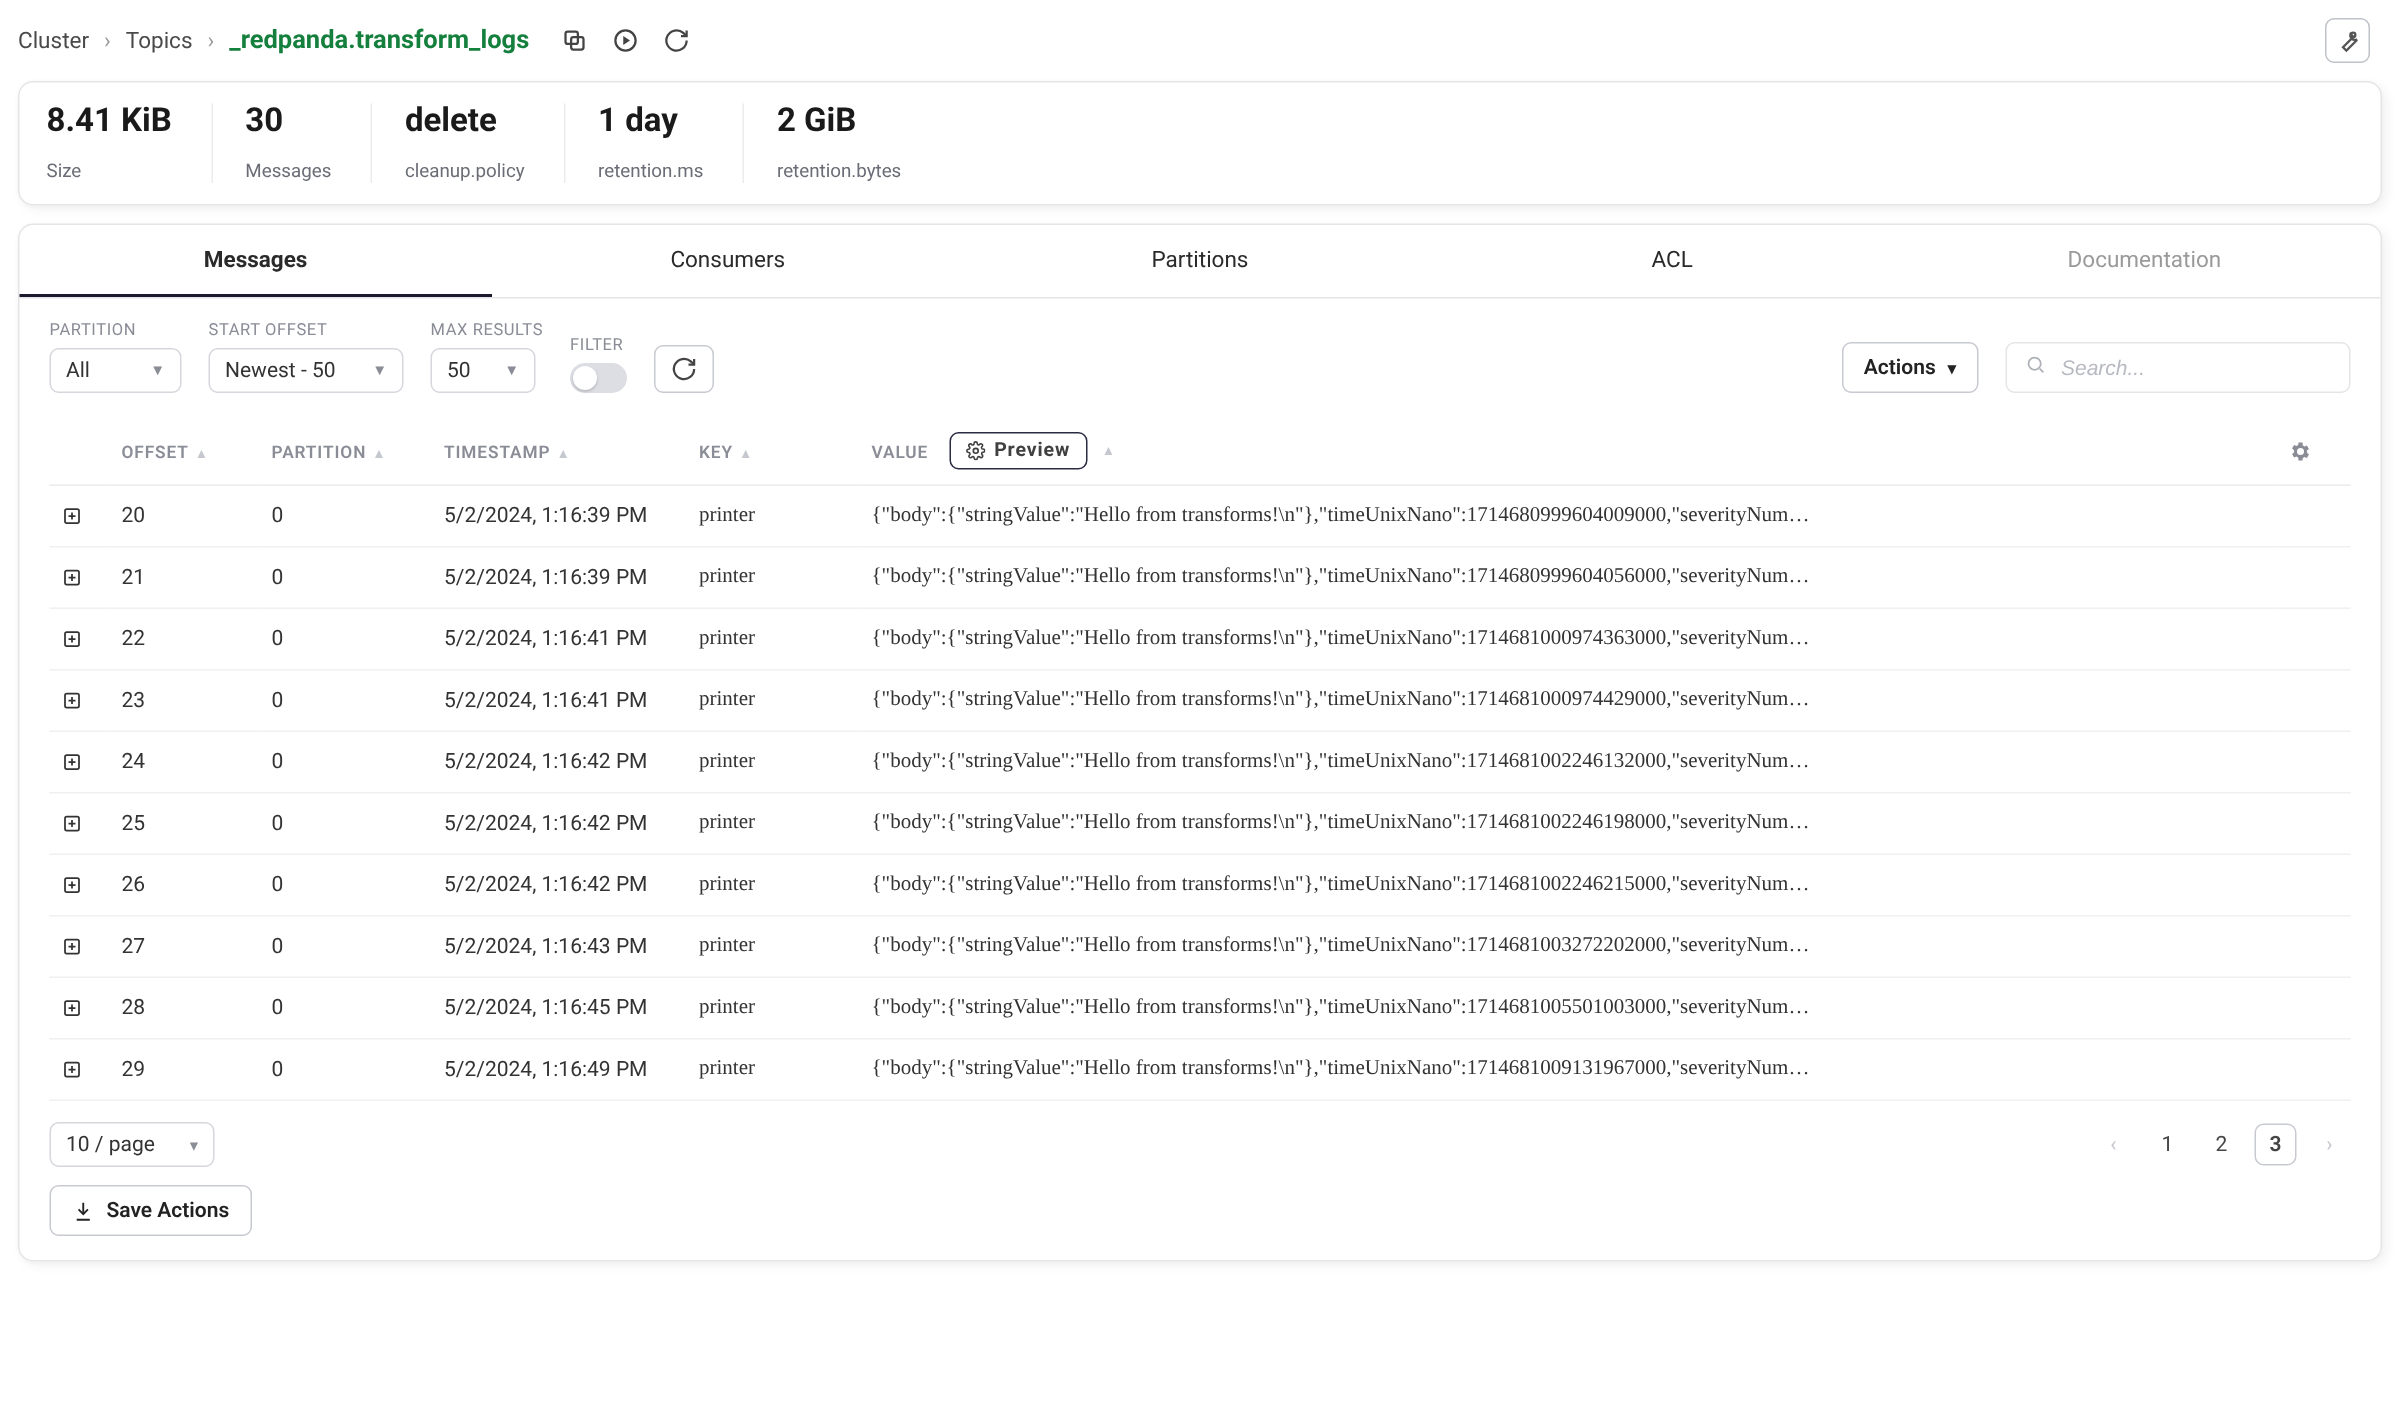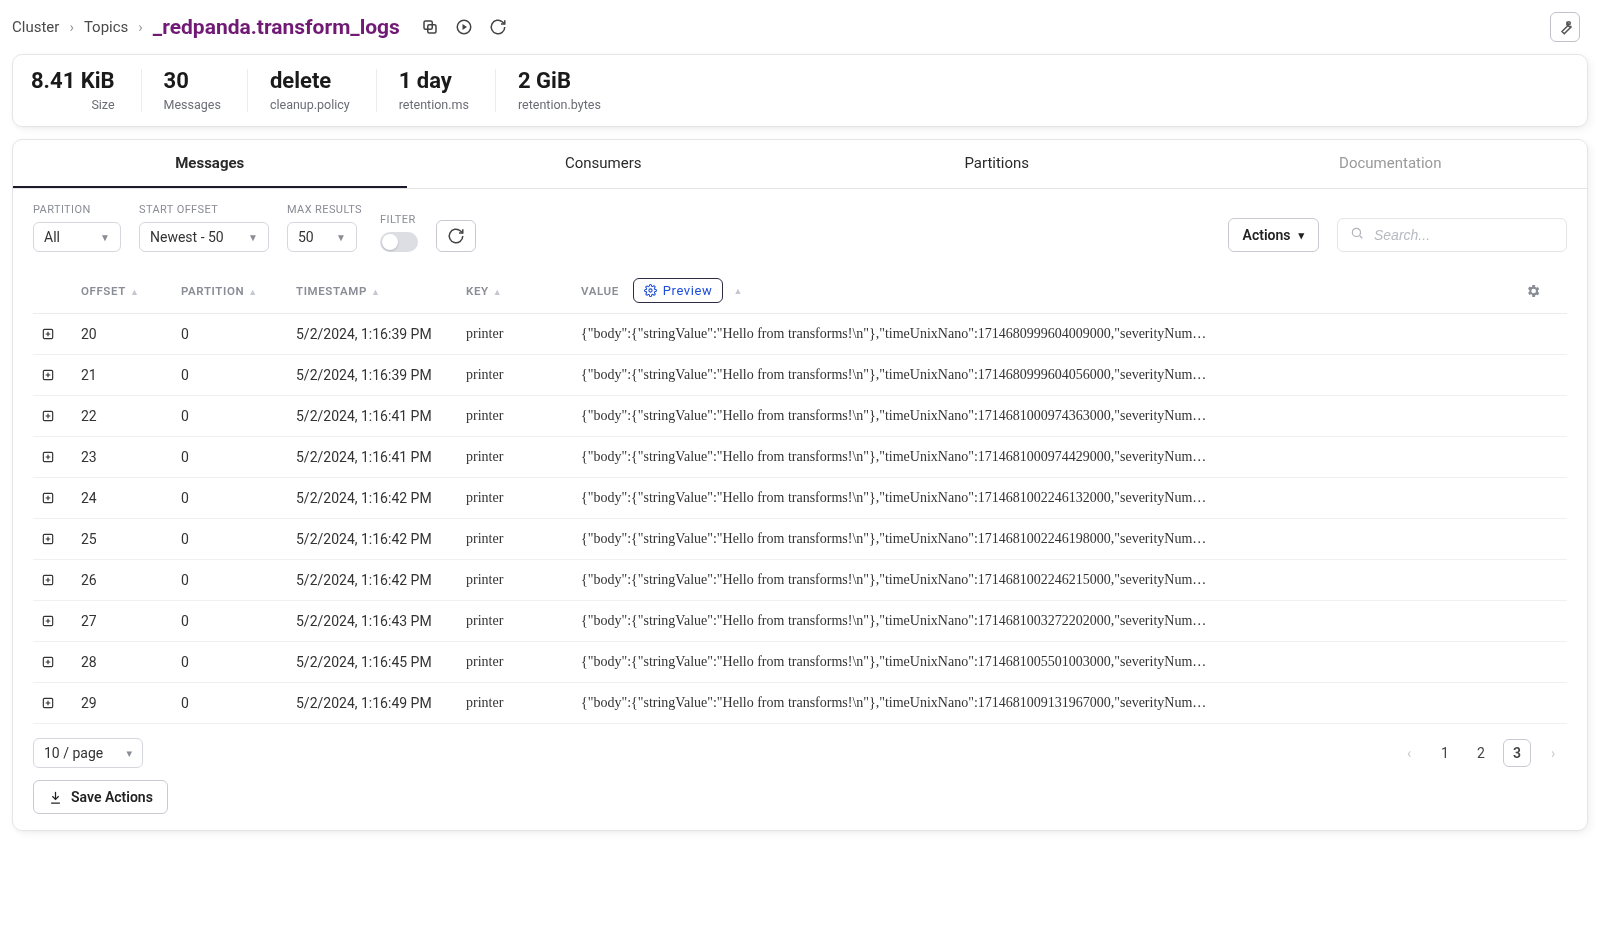--- a/index.html
+++ b/index.html
@@ -17,42 +17,42 @@
     justify-content: space-between;
   }
   .breadcrumbs {
     display: flex;
     align-items: center;
     gap: 10px;
     font-size: 15px;
   }
   .crumb { color: #4a4a4a; cursor: pointer; }
   .crumb-sep { color: #9a9a9a; }
-  .crumb-current { font-weight: 700; color: #701a75; font-size: 21px; }
+  .crumb-current { font-weight: 700; color: #15803d; font-size: 17px; }
   .top-icons { display: flex; gap: 14px; align-items: center; margin-left: 10px; }
   .icon-btn {
     display:inline-flex; align-items:center; justify-content:center;
     width:20px; height:20px; color:#444; cursor:pointer;
   }
   .wrench-box {
     border:1px solid #bfc2c9; border-radius:6px; padding:5px;
     display:flex; align-items:center; justify-content:center; color:#555;
   }
   .statsbar {
     margin: 4px 12px 12px 12px;
     border: 1px solid #e5e5e8;
     border-radius: 10px;
     padding: 14px 18px;
     display: flex;
     box-shadow: 0 1px 3px rgba(0,0,0,0.03), 3px 3px 8px rgba(0,0,0,0.05);
   }
   .stat { padding-right: 26px; margin-right: 22px; border-right: 1px solid #ececef; }
   .stat:last-child { border: none; }
   .stat-val { font-size: 22px; font-weight: 700; line-height: 1.1; }
-  .stat-label { font-size: 12.5px; color: #6b6d76; margin-top: 4px; text-align: right; }
+  .stat-label { font-size: 12.5px; color: #6b6d76; margin-top: 14px; }
   .panel {
     margin: 0 12px 16px 12px;
     border: 1px solid #e5e5e8;
     border-radius: 10px;
     box-shadow: 0 1px 3px rgba(0,0,0,0.03), 3px 3px 8px rgba(0,0,0,0.05);
     padding-bottom: 10px;
   }
   .tabs {
     display: flex;
     border-bottom: 1px solid #e5e5e8;
@@ -123,22 +123,22 @@
   }
   .sort-caret { color:#c6c8d0; font-size:9px; margin-left:4px; }
   .grid td {
     padding:12px 8px; border-bottom:1px solid #f0f0f3;
     font-size:14px; color:#333; white-space:nowrap; overflow:hidden; text-overflow:ellipsis;
   }
   .mono { font-family: Liberation Serif, serif; font-size:13.5px; }
   .expand-cell { width:30px; text-align:center; color:#555; cursor:pointer; }
   .preview-btn {
     display:inline-flex; align-items:center; gap:6px;
-    border:1px solid #2b2b44; color:#1d4ed8; border-radius:6px; padding:4px 10px;
-    font-size:13px; font-weight:400; cursor:pointer; margin-left:8px;
+    border:1px solid #2b2b44; color:#404040; border-radius:6px; padding:4px 10px;
+    font-size:13px; font-weight:700; cursor:pointer; margin-left:8px;
   }
   .th-value-wrap { display:flex; align-items:center; gap:6px; }
   .gear-cell { text-align:right; color:#5a5c66; }
   .table-footer {
     display:flex; align-items:center; justify-content:space-between;
     padding: 14px 20px 2px 20px;
   }
   .pager { display:flex; align-items:center; gap:8px; }
   .pager-btn {
     min-width:28px; padding:5px 8px; text-align:center; color:#444;
@@ -215,20 +215,21 @@
       <div class="stat-label">retention.bytes</div>
     </div>
 </div>
 
 <div class="panel">
 
   <div class="tabs">
     <div class="tab active">Messages</div>
     <div class="tab">Consumers</div>
     <div class="tab">Partitions</div>
+    <div class="tab">ACL</div>
     <div class="tab muted">Documentation</div>
   </div>
 
   <div class="controls">
     <div class="ctrl">
       <label>PARTITION</label>
       <div class="select" style="width:88px">
         <span>All</span>
         <span style="color:#8a8c96;font-size:10px">▼</span>
       </div>

